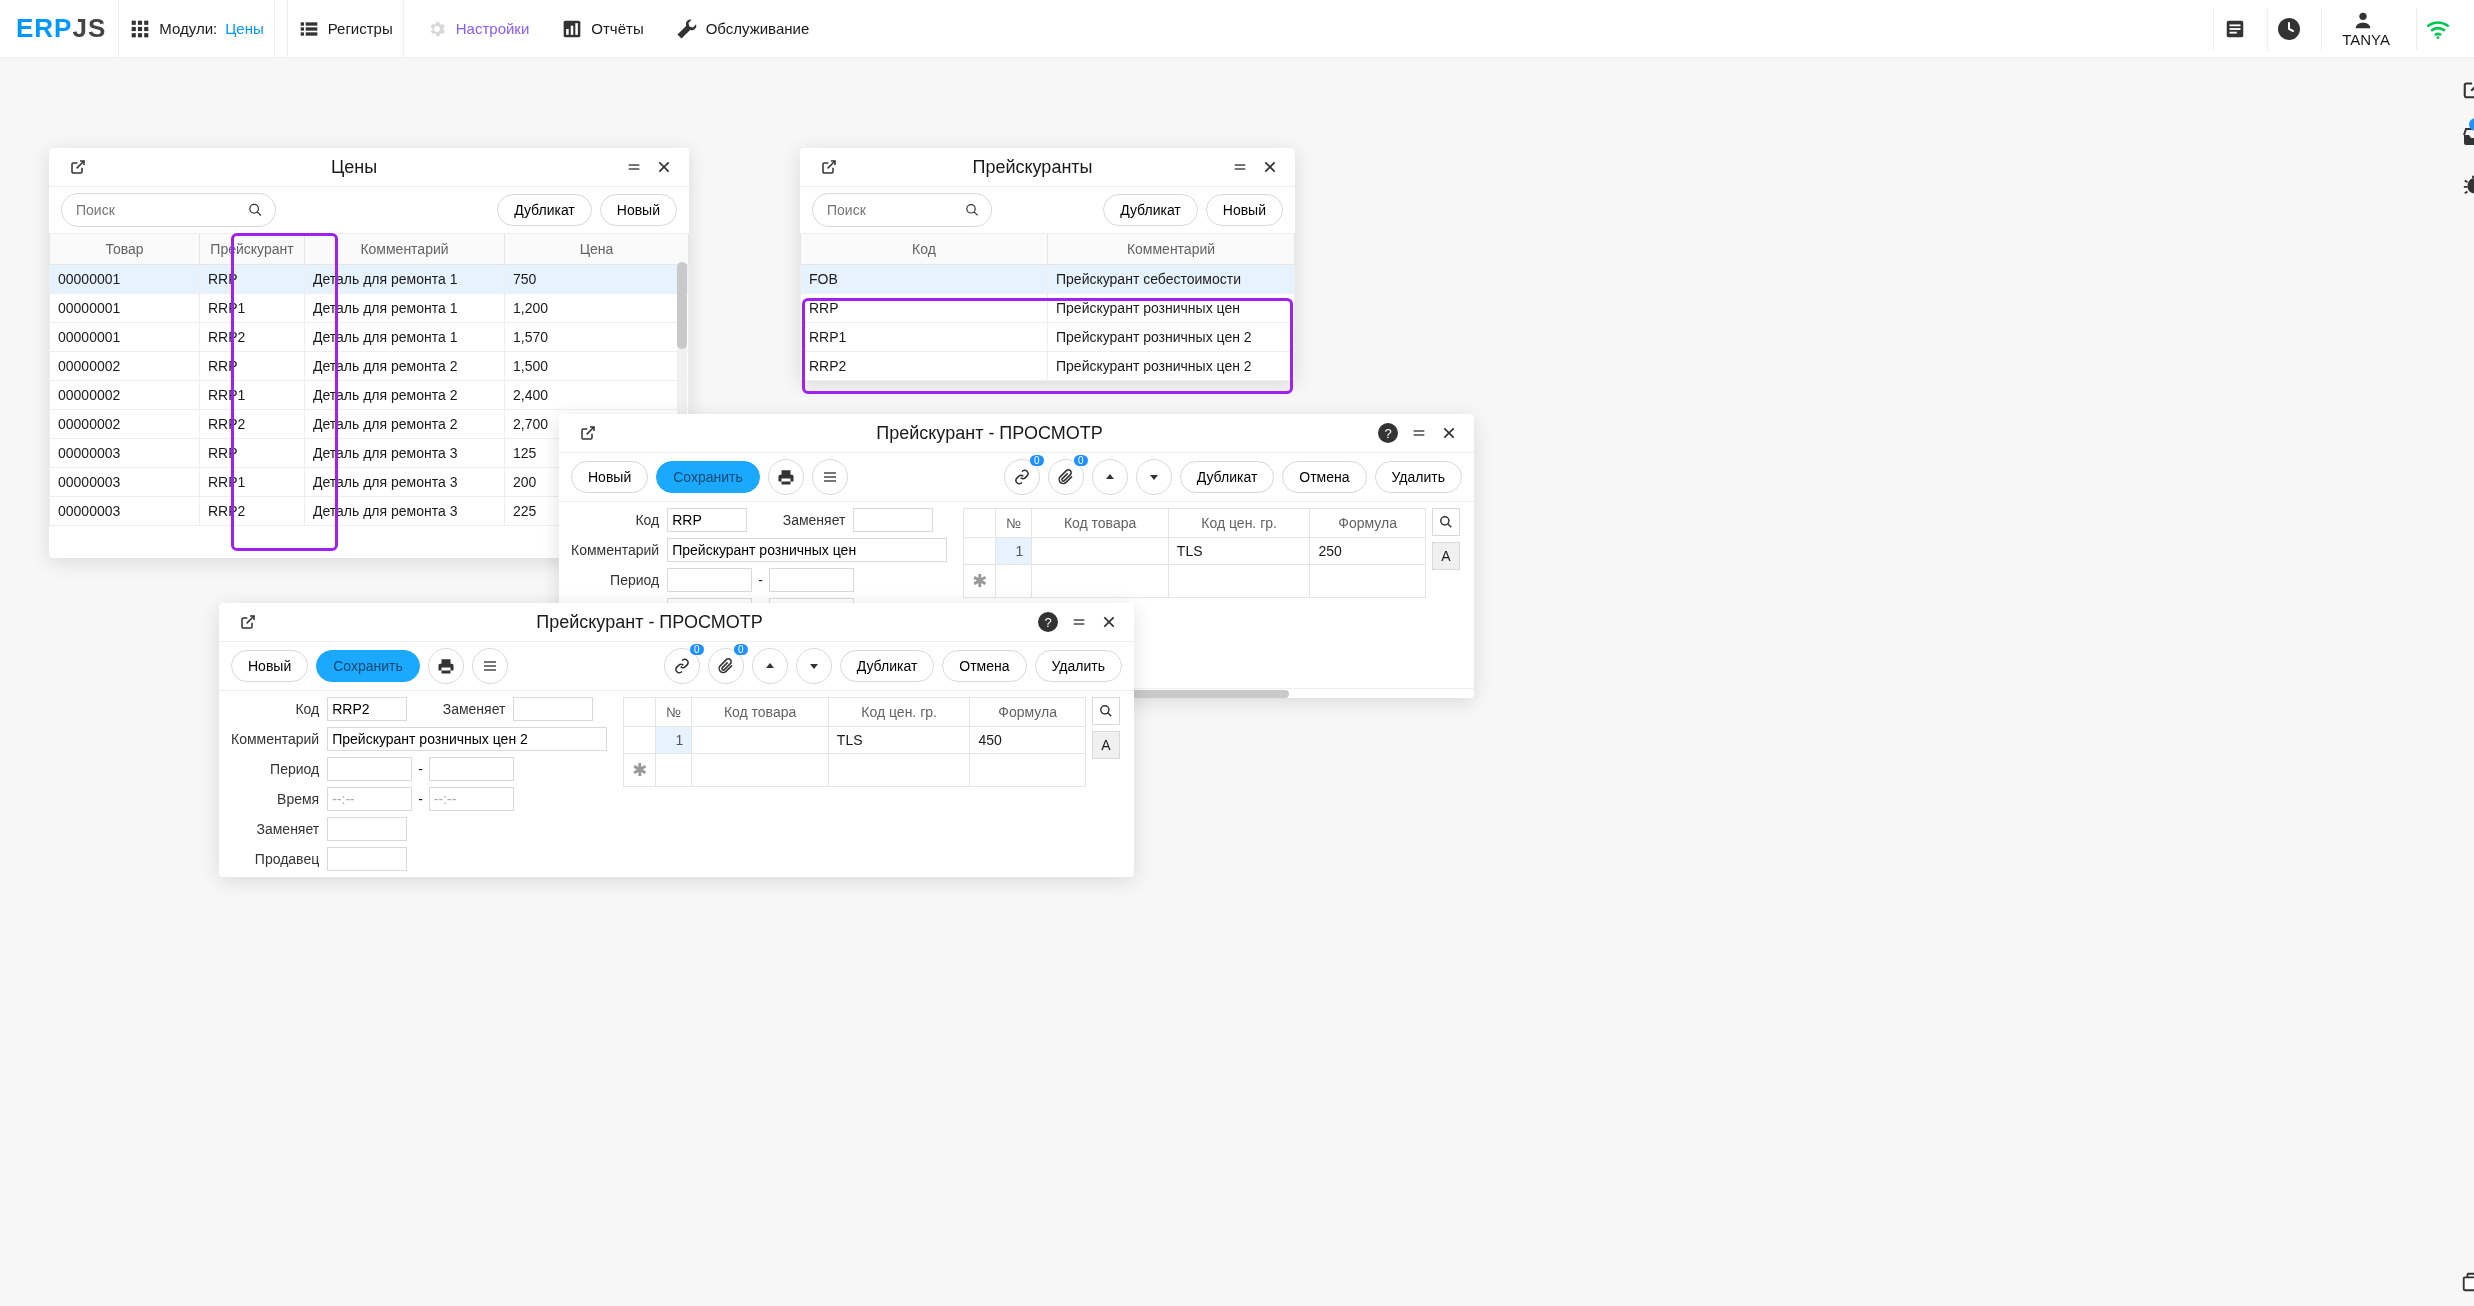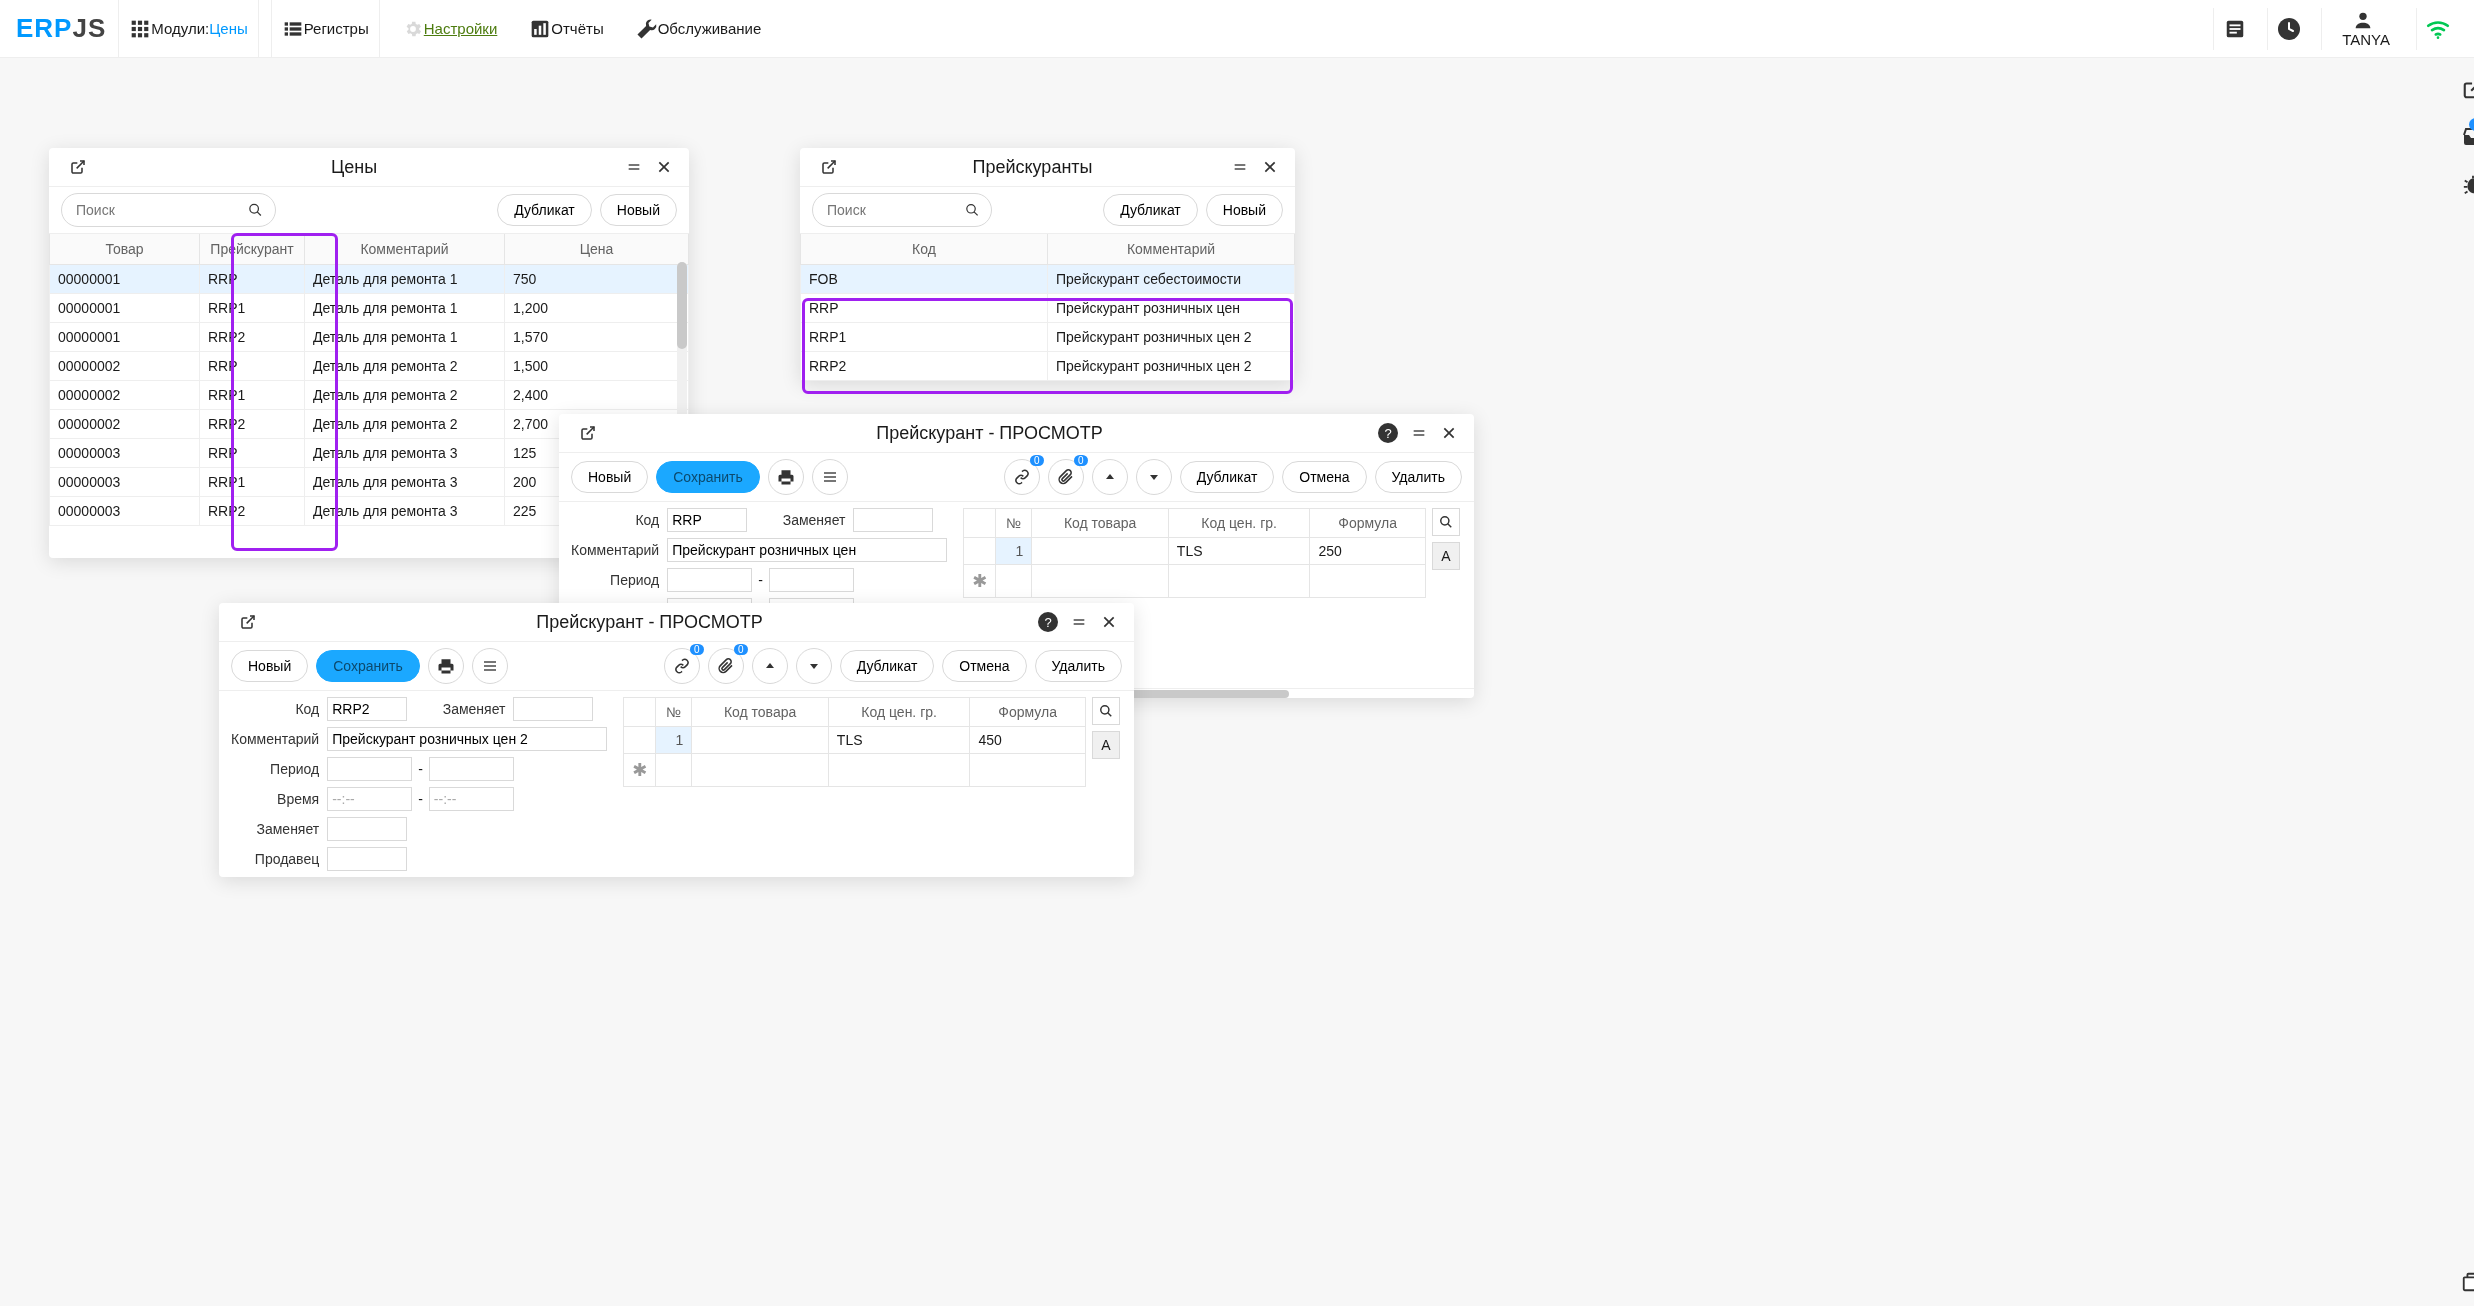--- a/index.html
+++ b/index.html
@@ -14,25 +14,25 @@
     --badge-blue: #1e90ff;
   }
   html,body{margin:0;padding:0;font-family:Arial,Helvetica,sans-serif;font-size:14px;color:var(--black);background:#f7f7f7;}
   *{box-sizing:border-box;}
 
   
   .topnav{height:58px;background:#fff;border-bottom:1px solid #eee;display:flex;align-items:center;padding:0 16px;gap:12px;}
   .logo{font-size:26px;font-weight:900;letter-spacing:1px;}
   .logo .erp{color:var(--blue);}
   .logo .js{color:#444;}
-  .nav-group{display:flex;align-items:center;gap:0;padding:0 10px;height:100%;border-left:1px solid #eee;border-right:1px solid #eee;}
+  .nav-group{display:flex;align-items:center;gap:8px;padding:0 10px;height:100%;border-left:1px solid #eee;border-right:1px solid #eee;}
   .nav-icon{width:22px;height:22px;display:inline-flex;align-items:center;justify-content:center;}
   .nav-label{color:var(--black);font-size:15px;}
   .nav-label.active{color:var(--blue);}
-  .nav-label.disabled{color:#4d7c0f;text-decoration:underline;}
+  .nav-label.disabled{color:#8b5cf6;}
   .spacer{flex:1;}
   .nav-right-icon{width:42px;height:42px;display:inline-flex;align-items:center;justify-content:center;border-left:1px solid #eee;}
   .username{font-size:15px;margin-left:6px;}
 
   
   .workspace{position:relative;width:100%;height:calc(100vh - 58px);margin-left:19px;}
 
   .right-rail{position:absolute;right:0;top:18px;width:40px;display:flex;flex-direction:column;gap:22px;align-items:center;}
   .rail-icon{position:relative;width:26px;height:26px;display:flex;align-items:center;justify-content:center;}
   .rail-badge{position:absolute;top:-6px;right:-8px;background:var(--badge-blue);color:#fff;font-size:10px;border-radius:8px;padding:1px 4px;}

